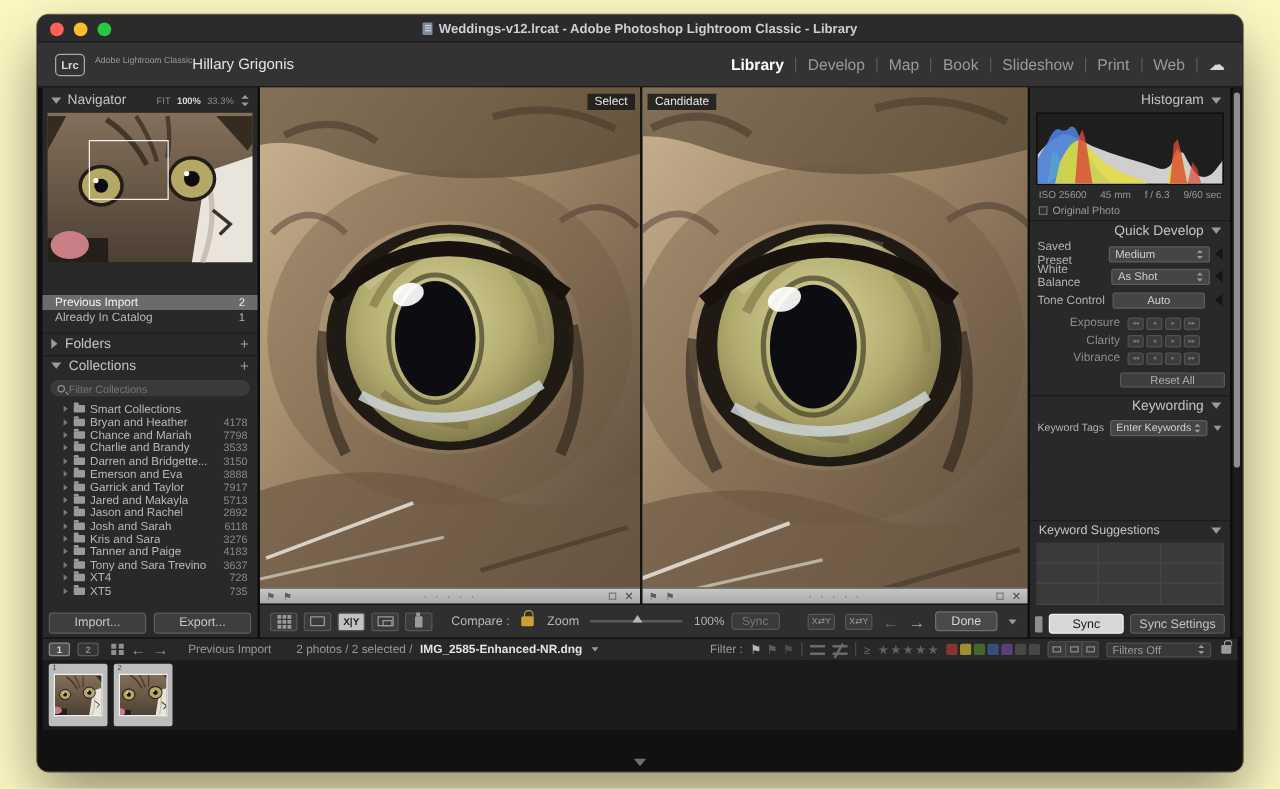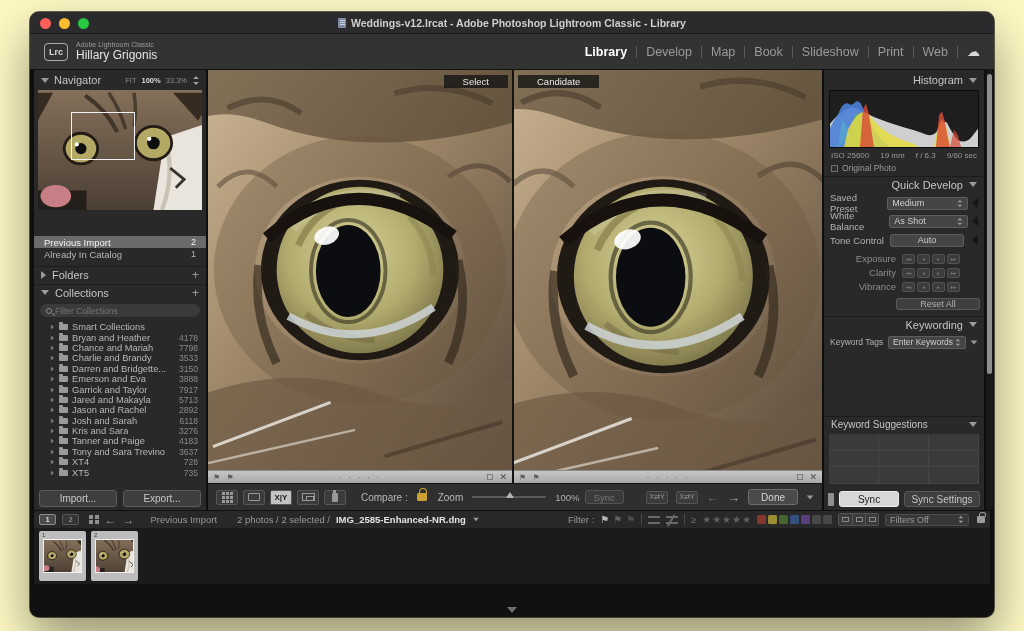--- a/index.html
+++ b/index.html
@@ -14,21 +14,21 @@
   .light { width:11px; height:11px; border-radius:50%; }
   .l-red{background:#ff5f57}.l-yel{background:#febc2e}.l-grn{background:#28c840}
   .tb-title { display:flex; align-items:center; gap:5px; font-size:10.5px; color:#cfcfd2; font-weight:bold; }
   .doc-ico { width:8px; height:10px; background:#7d8aa0; border-radius:1px; position:relative; }
   .doc-ico::after{content:"";position:absolute;left:1.5px;top:2px;width:5px;height:1px;background:#c7d0de;box-shadow:0 2px 0 #c7d0de,0 4px 0 #c7d0de;}
   
   .identity { position:absolute; left:0; top:22px; right:0; height:36px; background:#333333; border-bottom:1px solid #131313;
               display:flex; align-items:center; justify-content:space-between; padding:0 14px; }
   .id-left { display:flex; align-items:center; gap:8px; }
   .lrc-badge { border:1px solid #a9a9a9; border-radius:4px; color:#d9d9d9; font-size:9px; font-weight:bold; padding:3px 4px; }
-  .id-names { display:flex; flex-direction:column; line-height:1.15; }
+  .id-names { display:flex; line-height:1.15; }
   .id-app { font-size:7px; color:#9a9a9a; }
   .id-user { font-size:12px; color:#e3e3e3; }
   .modules { display:flex; align-items:center; gap:9px; }
   .module { font-size:12.5px; color:#9a9a9a; cursor:default; }
   .module.active { color:#ffffff; font-weight:bold; }
   .mod-sep { width:1px; height:12px; background:#5a5a5a; }
   .cloud { font-size:13px; color:#d9d9d9; }
   
   .tri-down { width:0;height:0;border-left:4px solid transparent;border-right:4px solid transparent;border-top:5px solid #9a9a9a; display:inline-block; }
   .tri-right{ width:0;height:0;border-top:4px solid transparent;border-bottom:4px solid transparent;border-left:5px solid #9a9a9a; display:inline-block; }
@@ -64,21 +64,21 @@
   .fold-ico::before{content:"";position:absolute;left:0;top:-2px;width:4px;height:2px;background:#9a9a9a;border-radius:1px 1px 0 0;}
   .coll-label { font-size:9.3px; color:#b8b8b8; white-space:nowrap; overflow:hidden; }
   .coll-count { margin-left:auto; font-size:8.6px; color:#8a8a8a; }
   .lp-buttons { position:absolute; left:0; top:420px; right:0; display:flex; gap:6px; padding:0 5px; }
   .lp-btn { flex:1; height:17px; background:#3e3e3e; border:1px solid #5c5c5c; border-radius:3px; color:#c9c9c9;
             font-size:10px; display:flex; align-items:center; justify-content:center; }
   
   .compare { position:absolute; left:178px; top:58px; width:614px; height:440px; background:#141414; }
   .pane { position:absolute; top:0; height:400px; overflow:hidden; background:#6b5a45; }
   .pane svg { width:100%; height:100%; display:block; }
-  .pane-label { position:absolute; top:5px; background:rgba(18,18,18,.78); color:#e9e9e9; font-size:9.5px; padding:1px 19px; }
+  .pane-label { position:absolute; top:5px; background:rgba(18,18,18,.78); color:#e9e9e9; font-size:9.5px; padding:1px 6px; }
   .pane-bar { position:absolute; top:400px; height:13px; background:linear-gradient(#c6c6c6,#a9a9a9); border-top:1px solid #8a8a8a;
               display:flex; align-items:center; padding:0 5px; }
   .pane-bar .flags { font-size:8px; color:#5c5c5c; letter-spacing:2px; }
   .pane-bar .dots { position:absolute; left:0; right:0; text-align:center; font-size:9px; color:#6f6f6f; letter-spacing:2px; }
   .pane-bar .close { margin-left:auto; display:flex; gap:6px; align-items:center; font-size:9px; color:#4c4c4c; }
   .pane-bar .mini-sq { width:6px; height:6px; border:1px solid #7c7c7c; }
   
   .ctoolbar { position:absolute; left:0; top:413px; width:614px; height:27px; background:#2f2f2f; border-top:1px solid #121212;
               display:flex; align-items:center; padding:0 8px; gap:5px; }
   .view-btn { width:22px; height:15px; background:#3b3b3b; border:1px solid #555; border-radius:2px; display:flex;
@@ -517,21 +517,21 @@
           <path d="M20,58 L24,26 L28,22 L32,31 L36,45 L40,58 Z" fill="#57b368" opacity=".55"></path>
           <path d="M14,58 L18,40 Q24,27 30,23 Q36,20 40,26 Q46,34 52,39 Q60,45 68,49 Q76,52 84,55 L88,58 Z" fill="#e3dc3f" opacity=".85"></path>
           <path d="M104,58 Q108,33 112,29 Q116,34 118,45 L120,58 Z" fill="#e3dc3f" opacity=".85"></path>
           <path d="M30,58 L33,19 L36,13 L39,24 L42,45 L44,58 Z" fill="#d94a36" opacity=".8"></path>
           <path d="M106,58 L109,25 L112,21 L115,32 L118,49 L120,58 Z" fill="#d94a36" opacity=".8"></path>
           <path d="M120,58 L124,40 L128,46 L131,58 Z" fill="#d94a36" opacity=".7"></path>
         </svg>
       </div>
       <div class="histo-info">
         <span>ISO 25600</span>
-        <span>19 mm</span>
+        <span>45 mm</span>
         <span>f / 6.3</span>
         <span>9/60 sec</span>
       </div>
       <div class="orig-row">
         <span class="chk"></span>
         <span>Original Photo</span>
       </div>
 
       <div class="rp-head right" style="top:106px">
         <span>Quick Develop</span>

